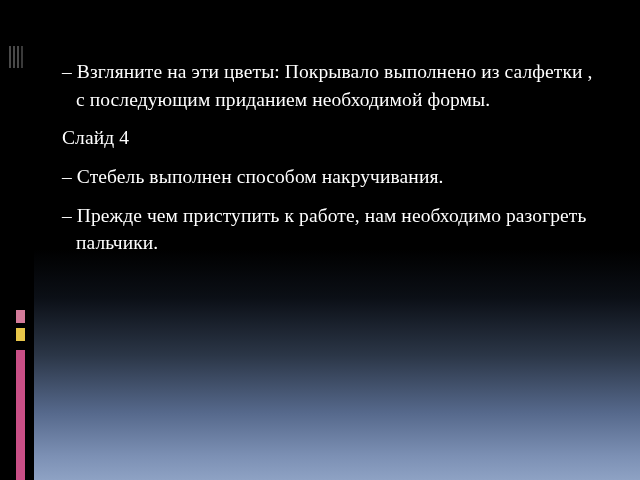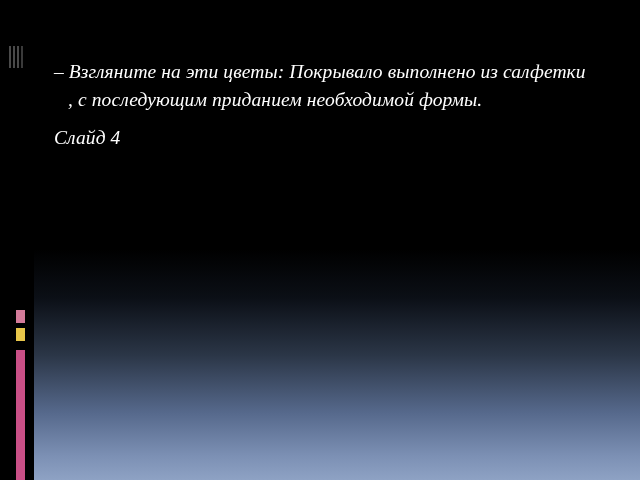--- a/index.html
+++ b/index.html
@@ -77,24 +77,23 @@
   .vbar {
     position: absolute;
     left: 16px;
     top: 350px;
     width: 9px;
     height: 130px;
   }
 
   .content {
     position: absolute;
-    left: 54px;
+    left: 62px;
     top: 58px;
     width: 540px;
-    font-style: italic;
   }
 
   .para {
     color: #ffffff;
     font-size: 19.5px;
     line-height: 1.42;
     margin: 0 0 12px 0;
     text-indent: -14px;
     padding-left: 14px;
     letter-spacing: 0.1px;
@@ -122,15 +121,17 @@
   <div class="ticks">
     <span style="background:#d47b9a"></span>
     <span style="background:#e8c64a"></span>
   </div>
 
   <div class="vbar" style="background:#c94f86"></div>
 
   <div class="content">
     <p class="para tight">– Взгляните на эти цветы: Покрывало выполнено из салфетки , с последующим приданием необходимой формы.</p>
     <p class="para plain tight">Слайд  4</p>
+    <p class="para tight">– Стебель выполнен способом накручивания.</p>
+    <p class="para">– Прежде чем приступить к работе, нам необходимо разогреть пальчики.</p>
   </div>
 
 </div>
 
 </body></html>

